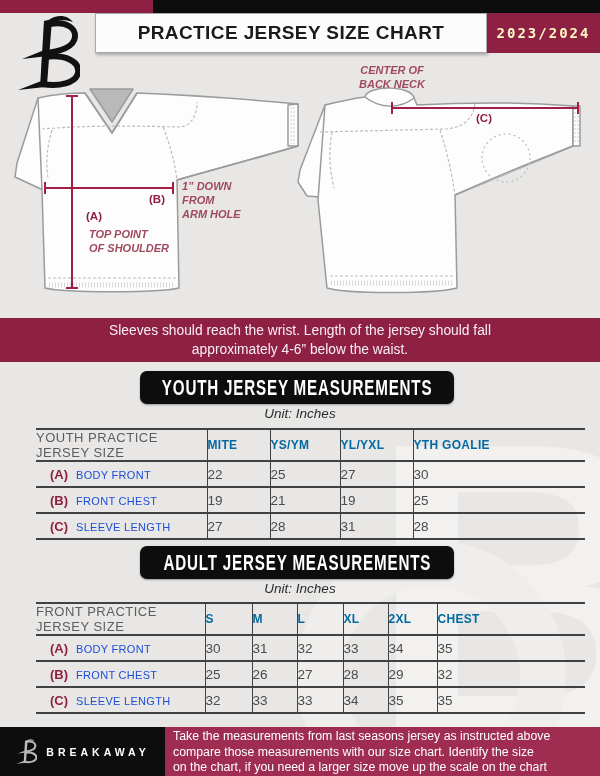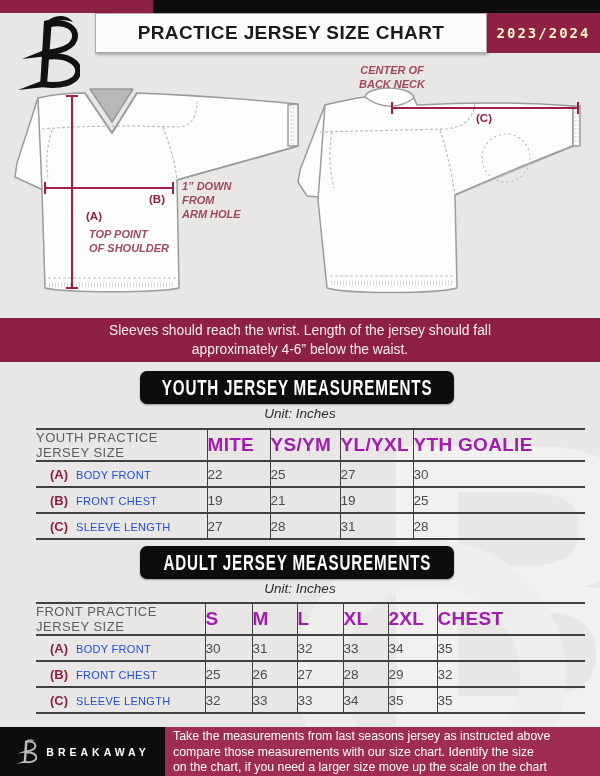--- a/index.html
+++ b/index.html
@@ -43,21 +43,21 @@
                  display:flex;align-items:center;justify-content:center;box-shadow:0 1px 2px rgba(0,0,0,.35)}
   .section-title span{color:#fff;font-weight:700;font-size:19px;letter-spacing:1px;white-space:nowrap;transform:scale(.8,1.15)}
   .unit{width:600px;left:0;text-align:center;font-style:italic;font-weight:400;font-size:13.5px;color:#2b2b2b}
 
   
   .tbl-wrap{left:36px;width:549px}
   table{width:100%;border-collapse:collapse;table-layout:fixed;background:transparent}
   thead tr{border-top:2px solid var(--tbl-line);border-bottom:2px solid var(--tbl-line)}
   tbody tr{border-bottom:2px solid var(--tbl-line)}
   th,td{padding:0;height:26px;text-align:left;vertical-align:middle}
-  th{font-size:19px;font-weight:700;color:#a21caf;letter-spacing:.3px}
+  th{font-size:12px;font-weight:700;color:#0369a1;letter-spacing:.3px}
   th.label-col{font-weight:400;color:#5d5d5d;font-size:13px;letter-spacing:.5px}
   td{font-size:13.5px;color:#4b4b4b}
   td.label-col{text-align:left;padding-left:14px}
   th:not(.label-col),td:not(.label-col){border-left:1.5px solid var(--tbl-line)}
   .key{color:#8e2143;font-weight:800;margin-right:8px;font-size:13px}
   .lbl{color:#1d4ed8;font-weight:400;letter-spacing:.3px;font-size:11px}
 
   
   .footer-black{left:0;top:727px;width:165px;height:49px;background:var(--ink);display:flex;align-items:center;justify-content:center;gap:9px}
   .footer-black .brand{color:#fff;font-size:10.5px;font-weight:700;letter-spacing:4px;white-space:nowrap}

